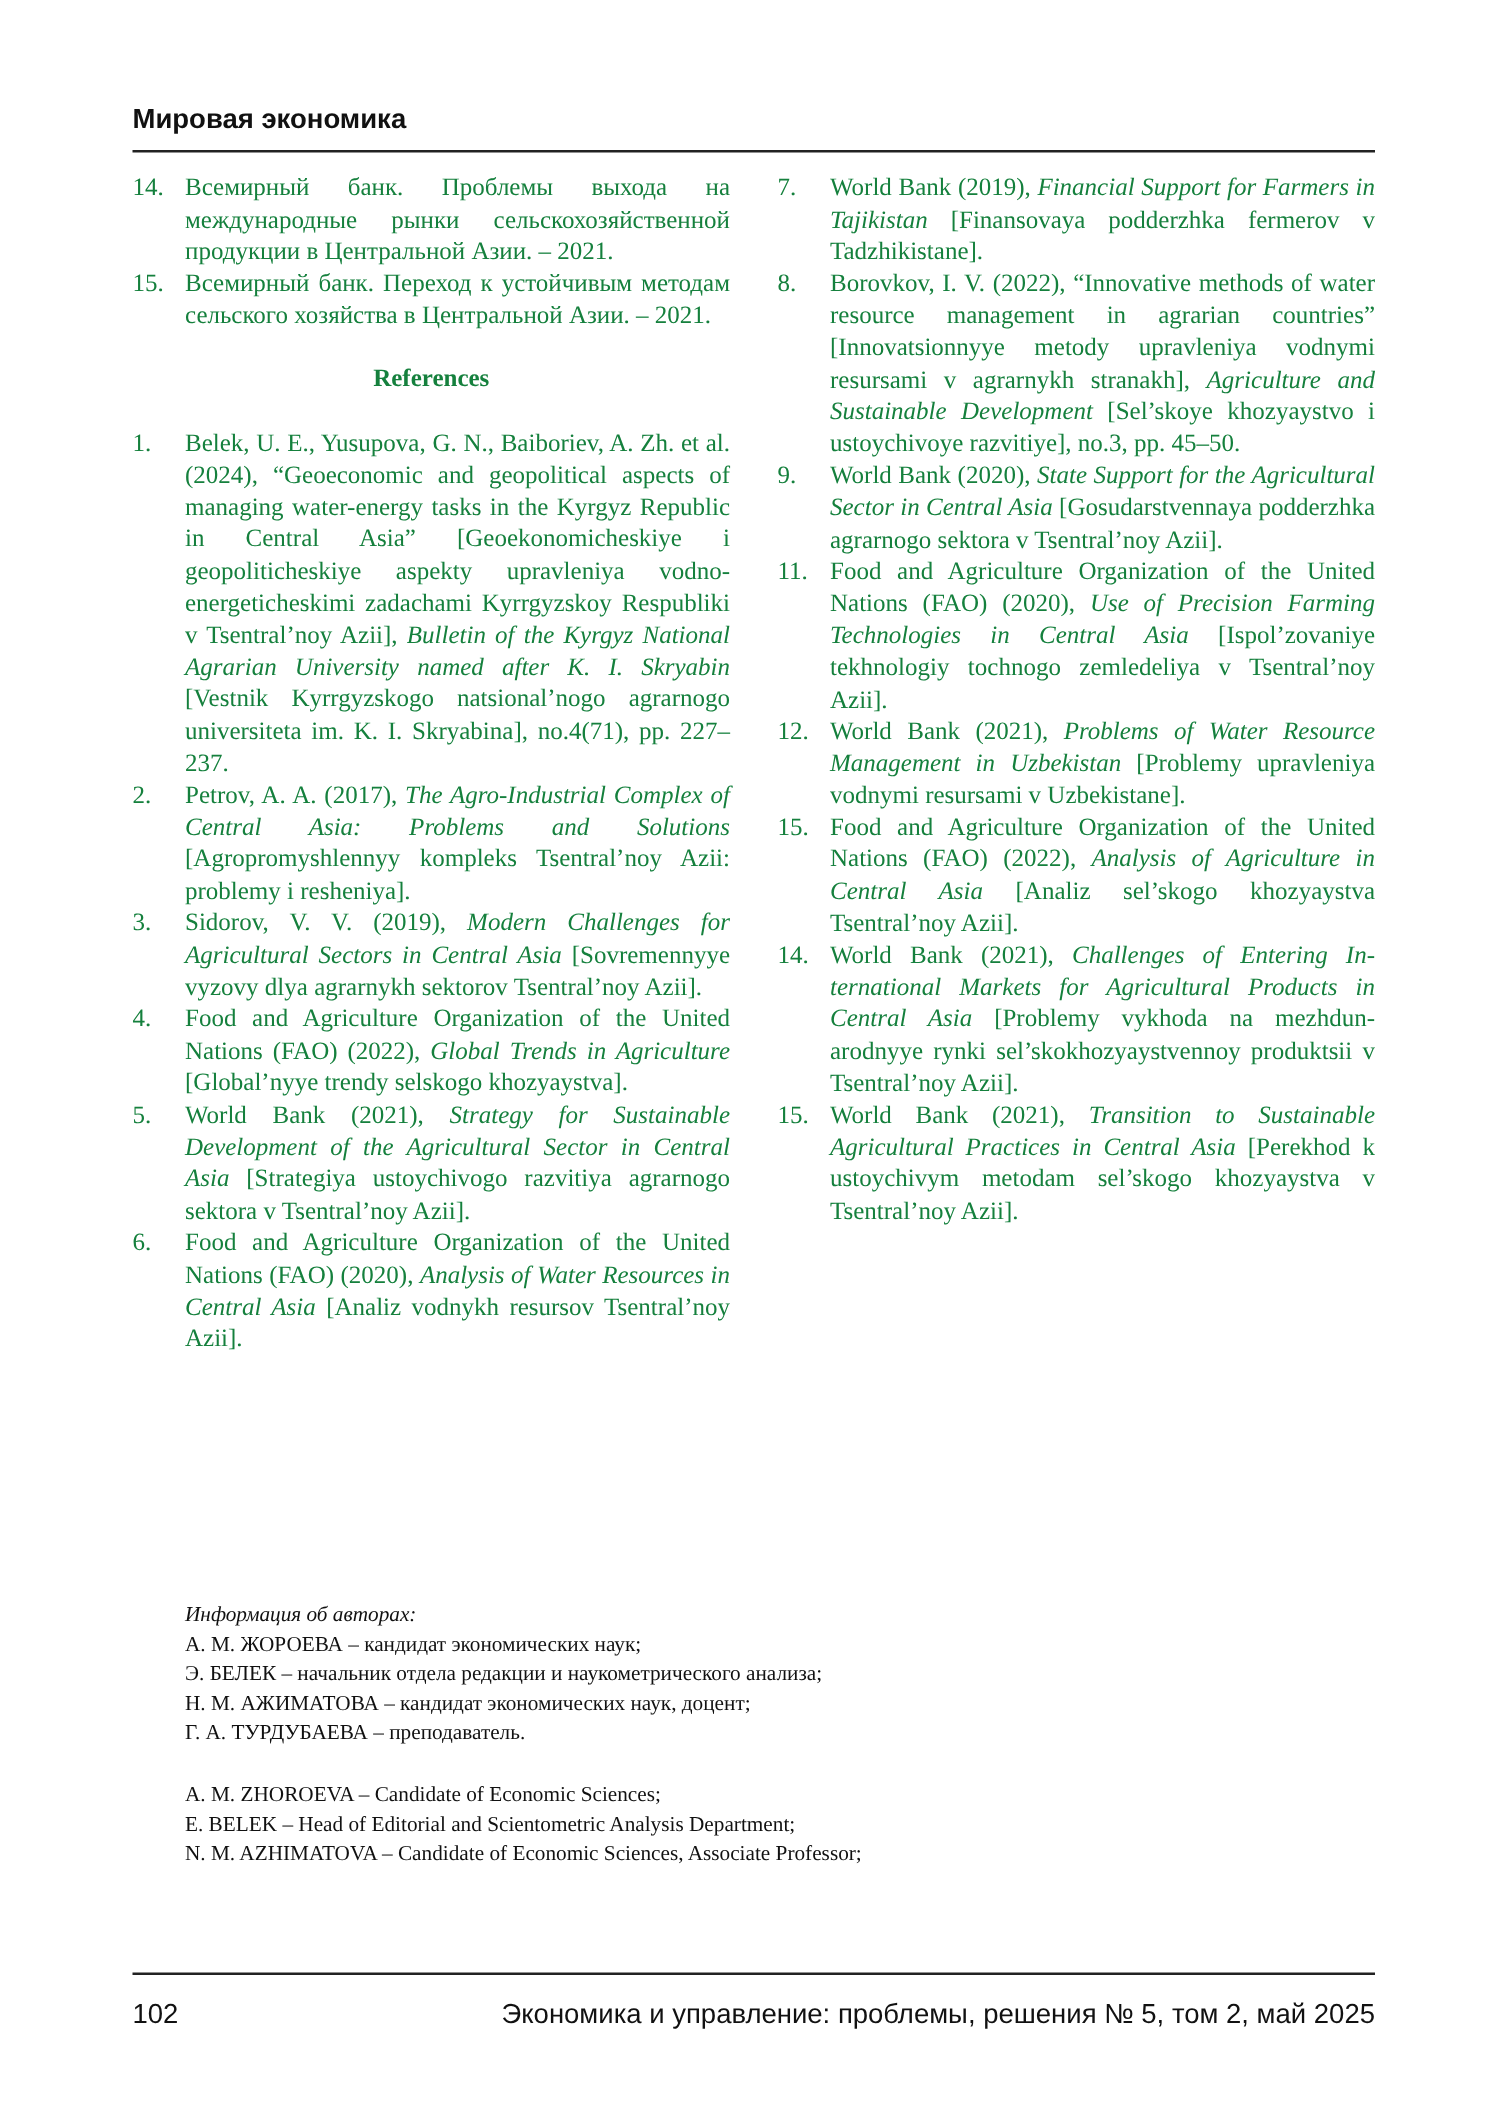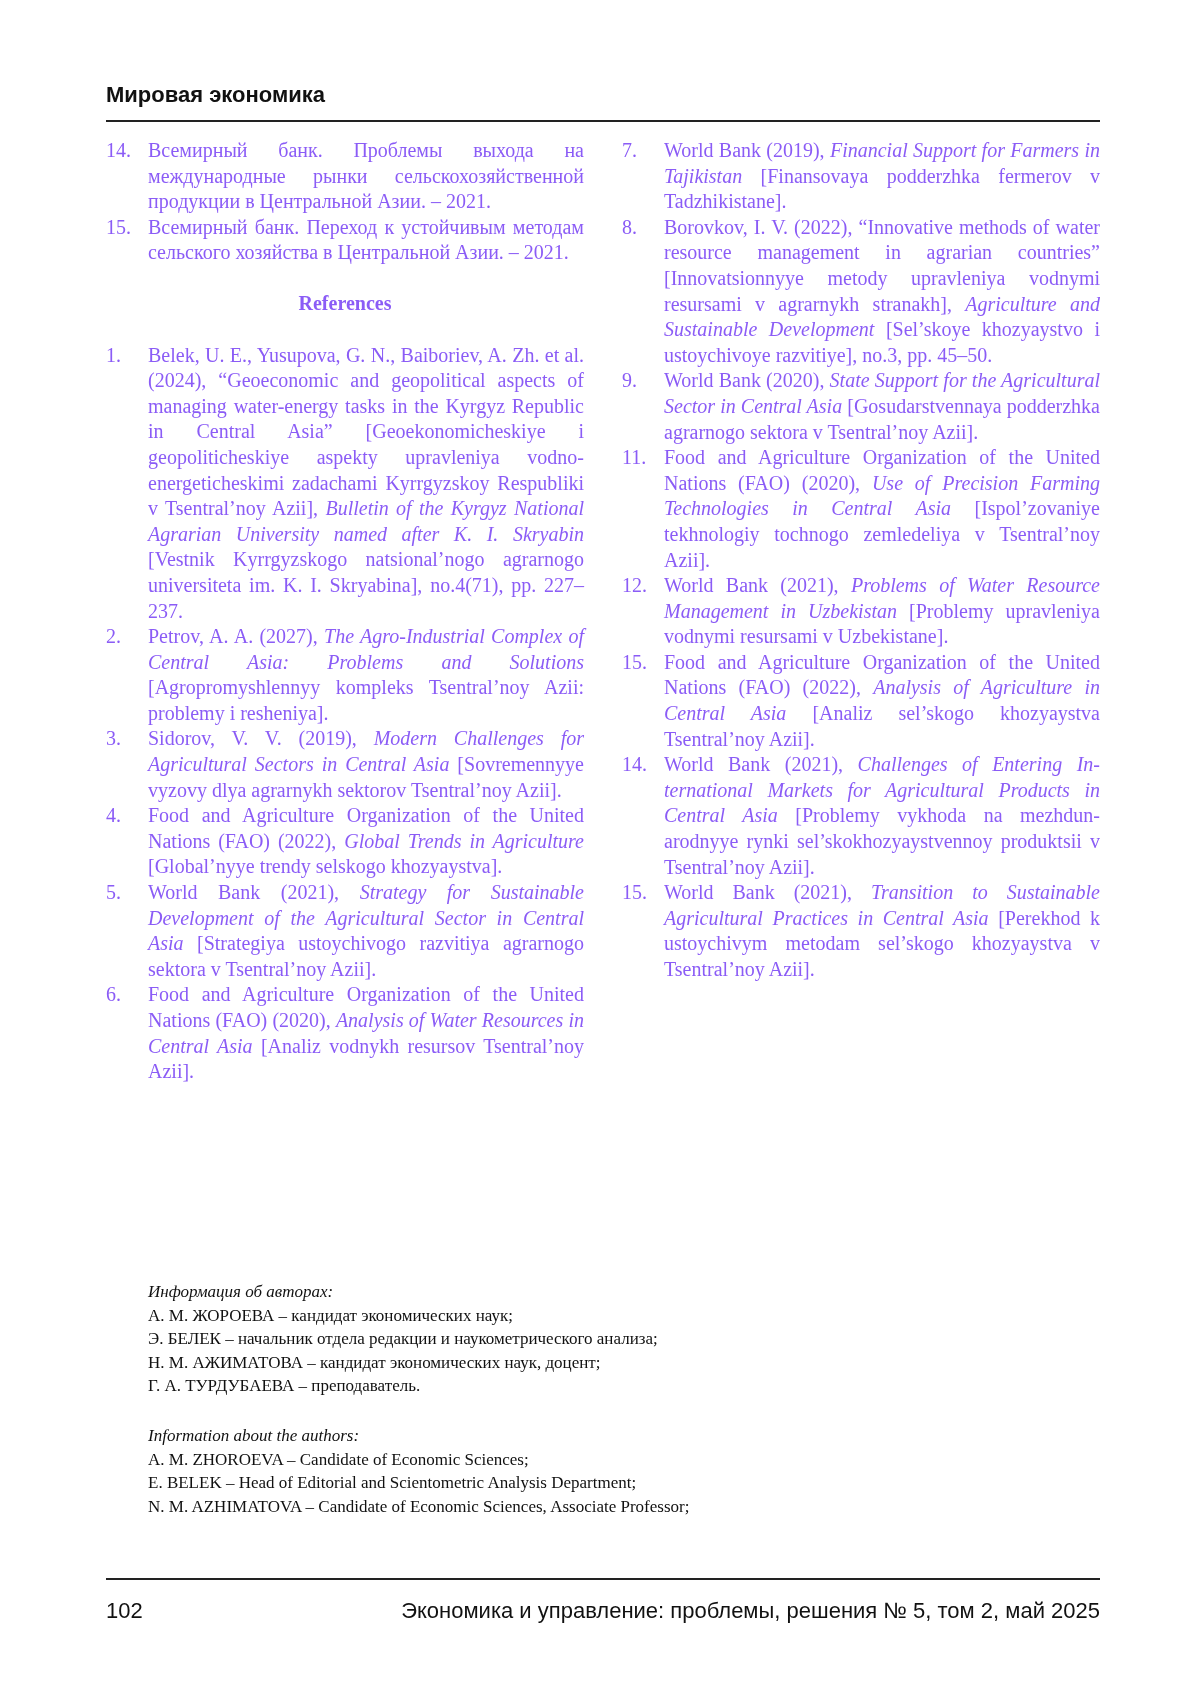--- a/index.html
+++ b/index.html
@@ -4,21 +4,21 @@
 <style>
   html, body { margin: 0; padding: 0; background: #ffffff; }
   body { width: 1200px; height: 1698px; position: relative; overflow: hidden; color: #111; }
   .page { position: absolute; left: 0; top: 0; width: 1092px; height: 1698px; }
   .running-head {
     position: absolute; left: 106px; top: 82px;
     font-family: "Liberation Sans", sans-serif; font-weight: bold; font-size: 22px; color: #111;
   }
   .rule-top { position: absolute; left: 106px; top: 120px; width: 994px; height: 2px; background: #222; }
   .col { position: absolute; top: 138px; width: 478px;
-    font-family: "Liberation Serif", serif; font-size: 20px; line-height: 25.6px; color: #8b5cf6; }
+    font-family: "Liberation Serif", serif; font-size: 20px; line-height: 25.6px; color: #15803d; }
   .col-left { left: 106px; }
   .col-right { left: 622px; }
   ol.refs { list-style: none; margin: 0; padding: 0; }
   ol.refs li { position: relative; padding-left: 42px; text-align: justify; hyphens: manual; }
   ol.refs li .num { position: absolute; left: 0; top: 0; }
   .heading-refs { text-align: center; font-weight: bold; margin: 25px 0 26px 0; }
   .i { font-style: italic; }
   .authors { position: absolute; left: 148px; width: 900px;
     font-family: "Liberation Serif", serif; font-size: 17px; line-height: 23.5px; color: #111; }
   .authors-ru { top: 1280px; }
@@ -50,21 +50,21 @@
       </li>
     </ol>
 
     <div class="heading-refs">References</div>
 
     <ol class="refs">
       <li>
         <span class="num">1.</span><span>Belek, U. E., Yusupova, G. N., Baiboriev, A. Zh. et al. (2024), “Geoeconomic and geopolitical aspects of managing water-energy tasks in the Kyrgyz Republic in Central Asia” [Geoeko­nomicheskiye i geopoliticheskiye aspekty up­ravleniya vodno-energeticheskimi zadachami Kyrrgyzskoy Respubliki v Tsentral’noy Azii], </span><span class="i">Bulletin of the Kyrgyz National Agrarian Uni­versity named after K. I. Skryabin</span><span> [Vestnik Kyr­rgyzskogo natsional’nogo agrarnogo universite­ta im. K. I. Skryabina], no.4(71), pp. 227–237.</span>
       </li>
       <li>
-        <span class="num">2.</span><span>Petrov, A. A. (2027), </span><span class="i">The Agro-Industrial Com­plex of Central Asia: Problems and Solutions</span><span> [Agropromyshlennyy kompleks Tsentral’noy Azii: problemy i resheniya].</span>
+        <span class="num">2.</span><span>Petrov, A. A. (2017), </span><span class="i">The Agro-Industrial Com­plex of Central Asia: Problems and Solutions</span><span> [Agropromyshlennyy kompleks Tsentral’noy Azii: problemy i resheniya].</span>
       </li>
       <li>
         <span class="num">3.</span><span>Sidorov, V. V. (2019), </span><span class="i">Modern Challenges for Agricultural Sectors in Central Asia</span><span> [Sovre­mennyye vyzovy dlya agrarnykh sektorov Tsen­tral’noy Azii].</span>
       </li>
       <li>
         <span class="num">4.</span><span>Food and Agriculture Organization of the United Nations (FAO) (2022), </span><span class="i">Global Trends in Agriculture</span><span> [Global’nyye trendy selskogo khozyaystva].</span>
       </li>
       <li>
         <span class="num">5.</span><span>World Bank (2021), </span><span class="i">Strategy for Sustainable Development of the Agricultural Sector in Cen­tral Asia</span><span> [Strategiya ustoychivogo razvitiya agrarnogo sektora v Tsentral’noy Azii].</span>
       </li>
@@ -105,21 +105,20 @@
 
   <div class="authors authors-ru">
     <div class="title">Информация об авторах:</div>
     <div>А. М. ЖОРОЕВА – кандидат экономических наук;</div>
     <div>Э. БЕЛЕК – начальник отдела редакции и наукометрического анализа;</div>
     <div>Н. М. АЖИМАТОВА – кандидат экономических наук, доцент;</div>
     <div>Г. А. ТУРДУБАЕВА – преподаватель.</div>
   </div>
 
   <div class="authors authors-en">
-    <div class="title">Information about the authors:</div>
     <div>A. M. ZHOROEVA – Candidate of Economic Sciences;</div>
     <div>E. BELEK – Head of Editorial and Scientometric Analysis Department;</div>
     <div>N. M. AZHIMATOVA – Candidate of Economic Sciences, Associate Professor;</div>
   </div>
 
   <div class="rule-bottom"></div>
   <div class="footer">
     <span class="pagenum">102</span>
     <span class="journal">Экономика и управление: проблемы, решения № 5, том 2, май 2025</span>
   </div>

